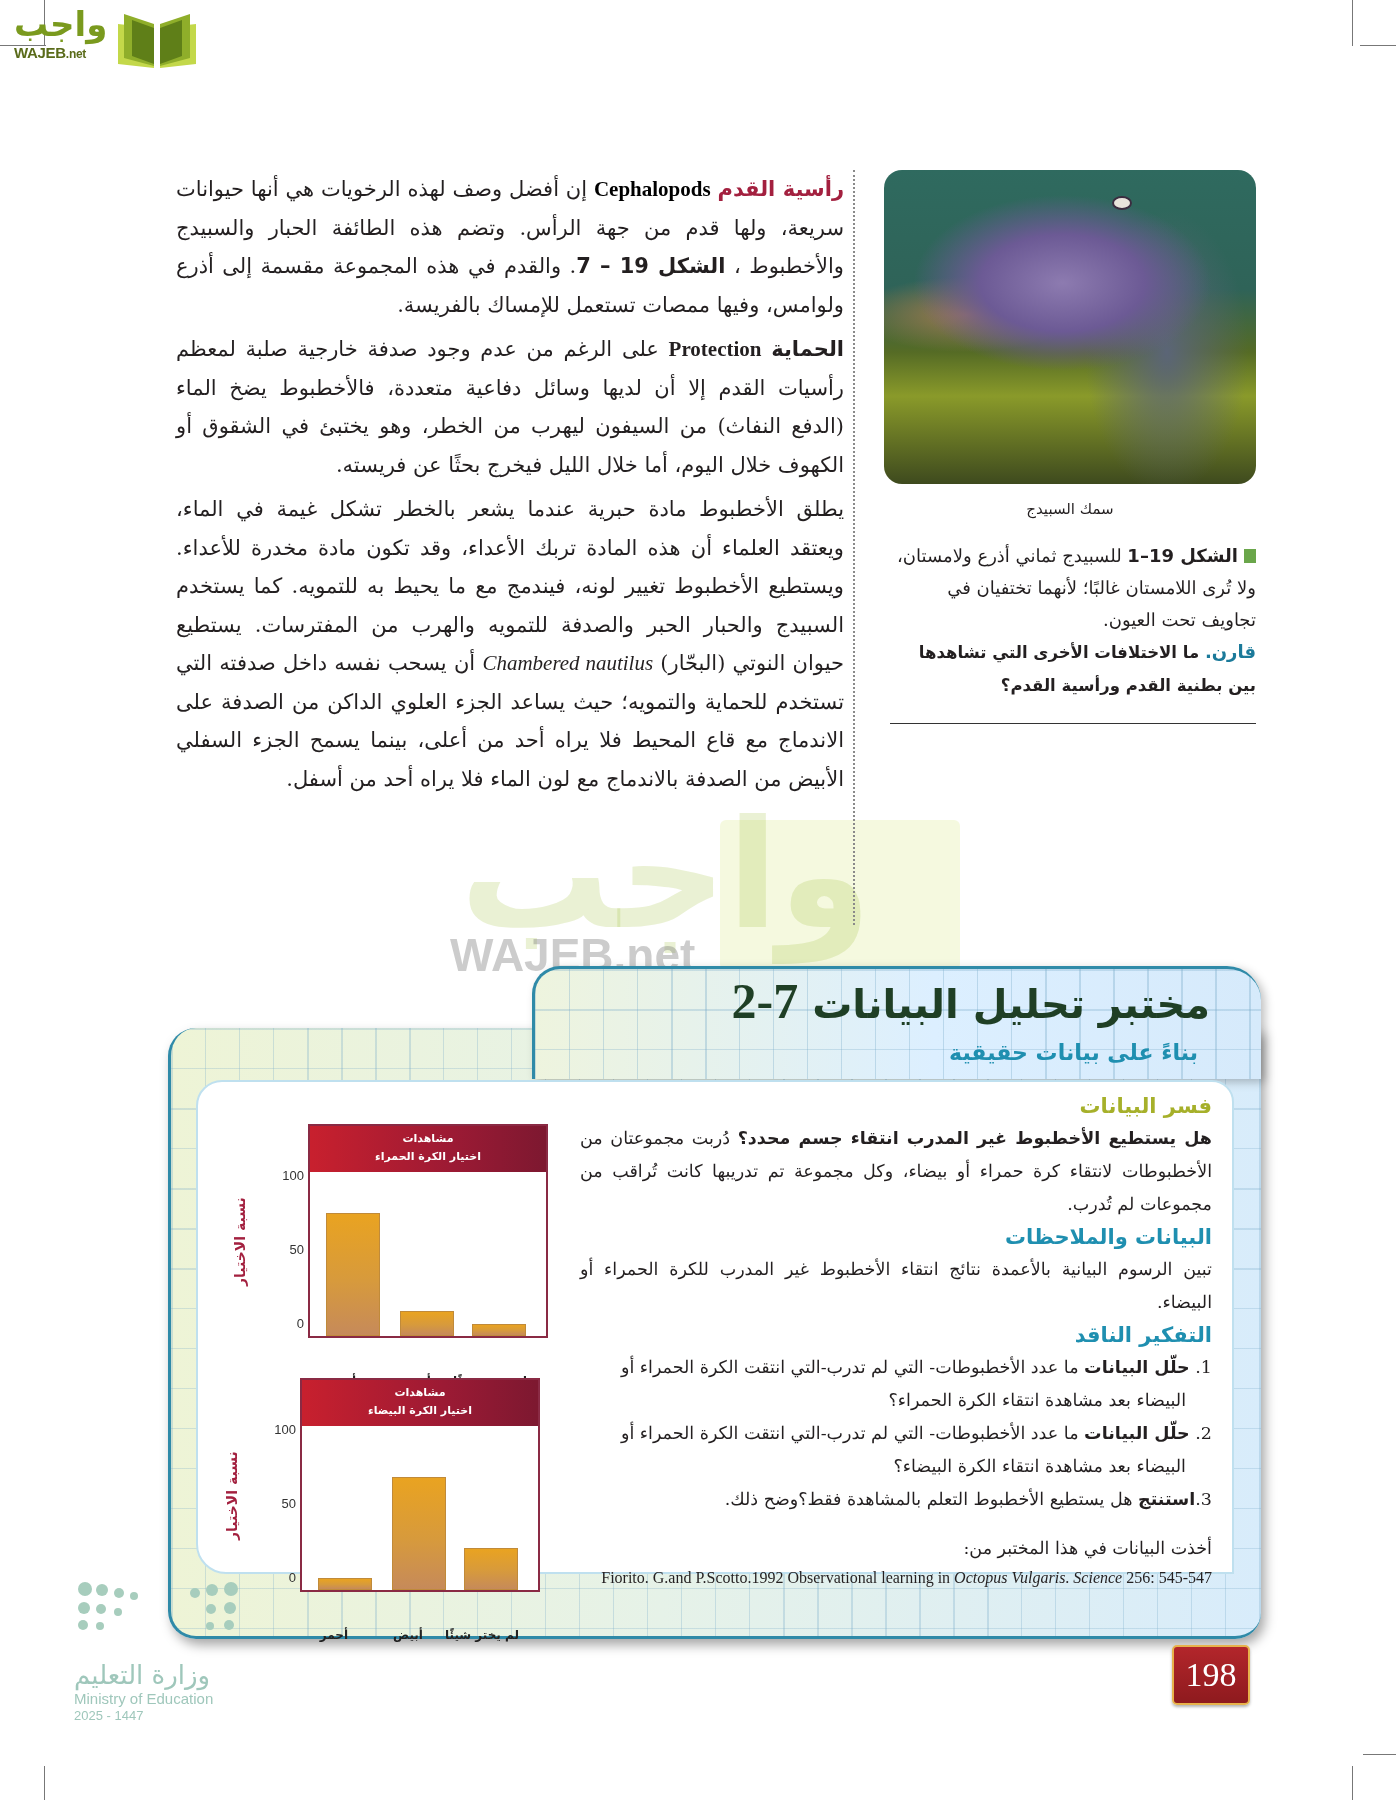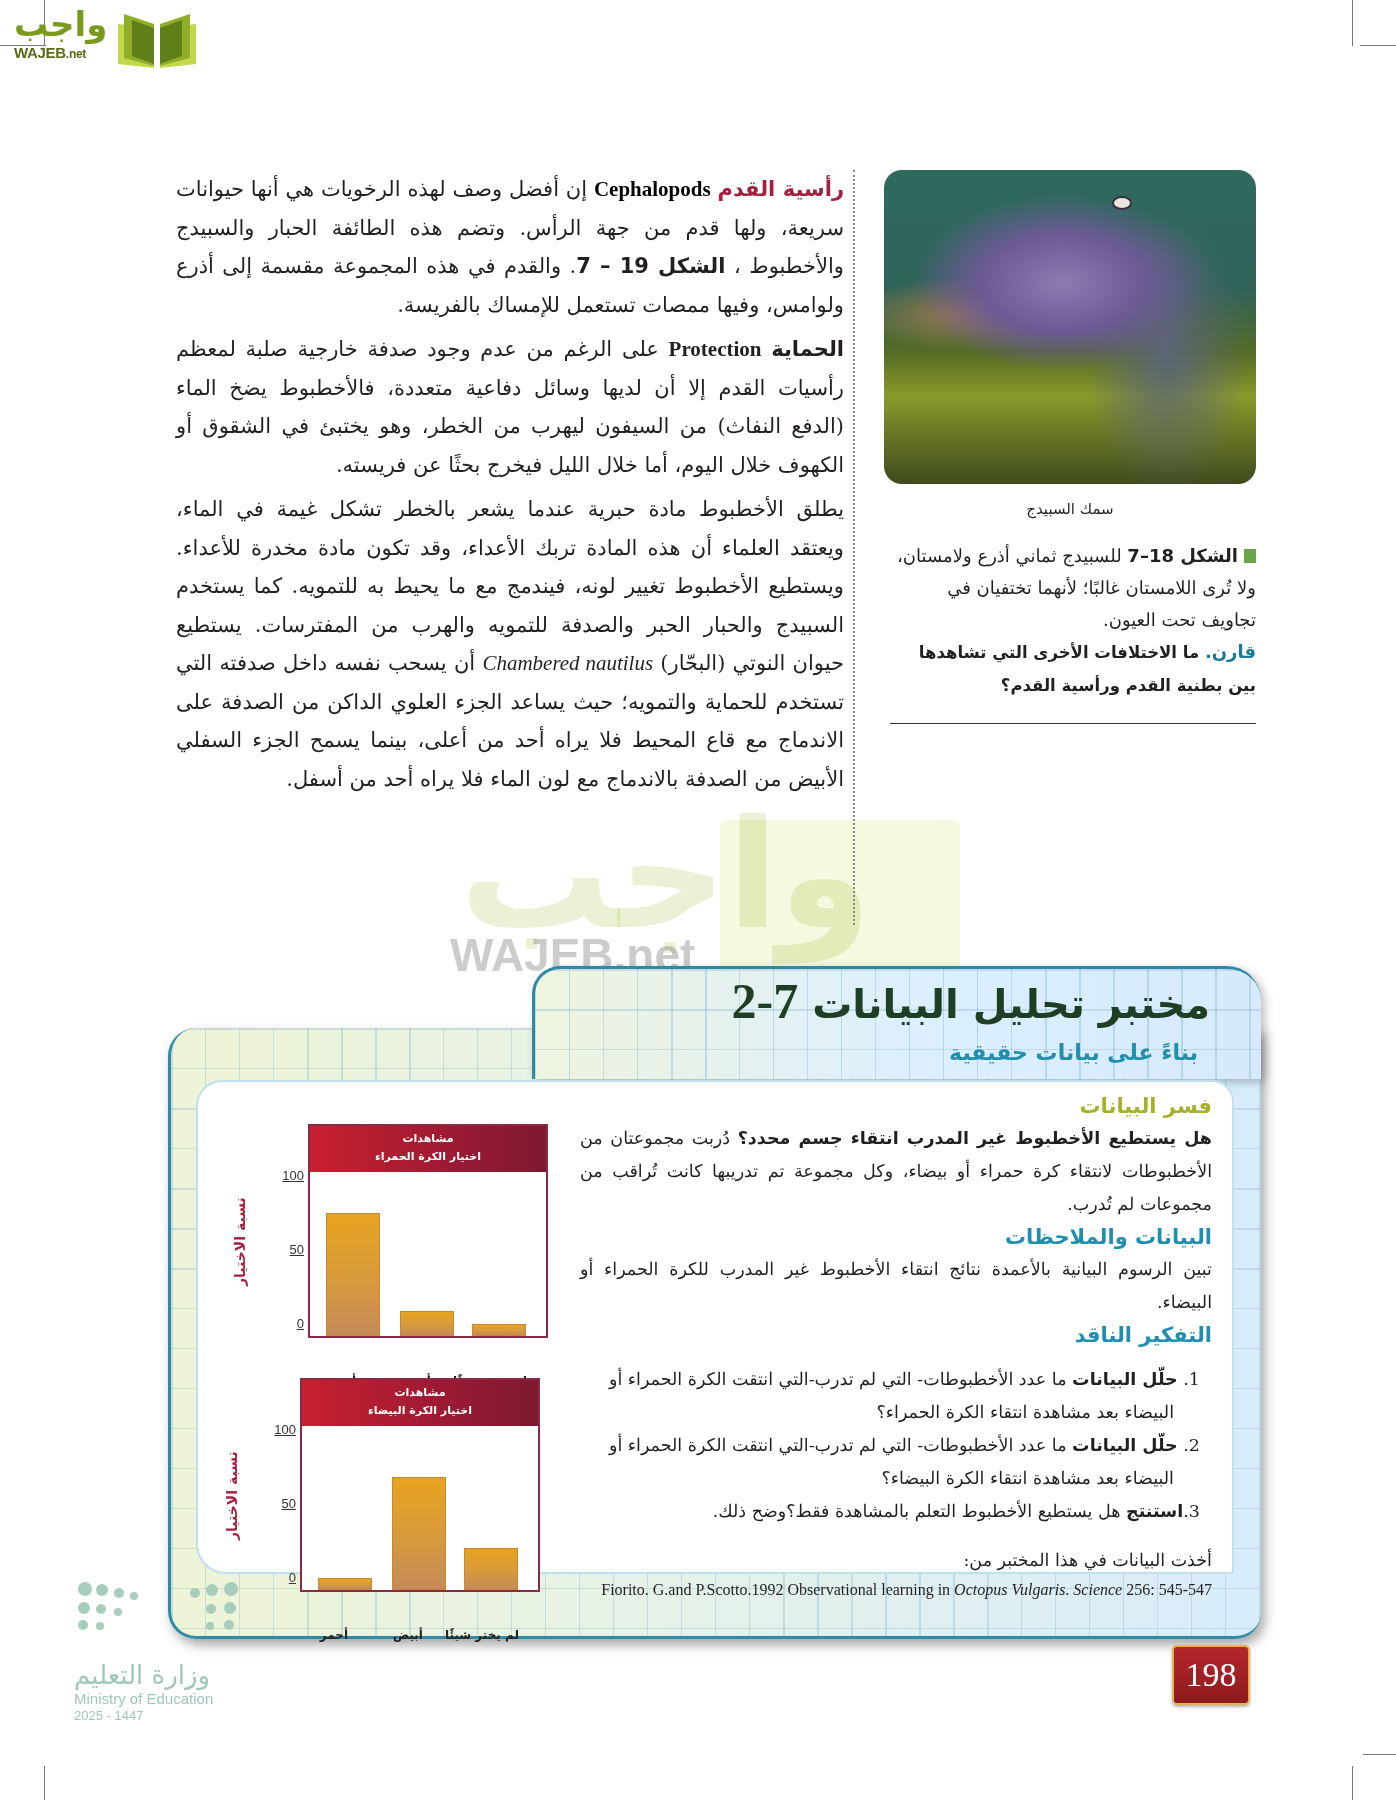--- a/index.html
+++ b/index.html
@@ -105,21 +105,21 @@
   .lab-text {
     position: absolute; left: 580px; top: 1090px; width: 632px;
     direction: rtl; text-align: justify; text-align-last: right;
     font-family: "DejaVu Serif", serif; font-size: 17.5px; line-height: 33px;
   }
   .lab-text h3 { margin: 0; font-family: "DejaVu Sans", sans-serif; font-size: 21px; line-height: 32px; }
   .h-olive { color: #a6b02a; }
   .h-blue { color: #1f8fb0; }
   .lab-text p { margin: 0; }
   .lab-text .bold { font-weight: bold; font-family: "DejaVu Sans", sans-serif; }
-  .lab-text ol { list-style: none; margin: 12px; padding: 0; }
+  .lab-text ol { list-style: none; margin: 0; padding: 0; }
   .lab-text li { padding-right: 0; }
   .lab-text li .cont { display: block; padding-right: 26px; }
   .source-label { margin-top: 16px !important; }
   .citation {
     direction: ltr; text-align: right; font-family: "Liberation Serif", serif; font-size: 16px; line-height: 26px;
   }
   .citation i { font-style: italic; }
 
   
   .chart { position: absolute; width: 300px; height: 230px; }
@@ -130,21 +130,21 @@
   }
   .chart .plot {
     position: absolute; left: 72px; top: 12px; width: 236px; height: 210px;
     border: 2px solid #8a2a44; background: #fff;
   }
   .chart .title-band {
     position: absolute; left: 0; top: 0; width: 100%; height: 46px;
     background: linear-gradient(90deg, #c8202e 0%, #9c1a34 60%, #7d1830 100%);
     color: #fff; text-align: center; direction: rtl; font-size: 11px; font-weight: bold; line-height: 18px; padding-top: 4px; box-sizing: border-box;
   }
-  .chart .tick { position: absolute; left: 34px; width: 34px; text-align: right; font-family: "Liberation Sans", sans-serif; font-size: 13px; color: #333; text-decoration: underline; }
+  .chart .tick { position: absolute; left: 34px; width: 34px; text-align: right; font-family: "Liberation Sans", sans-serif; font-size: 13px; color: #333; }
   .chart .bar {
     position: absolute; bottom: 0; width: 54px;
     background: linear-gradient(to bottom, #e9a321 0%, #d79a3c 55%, #c68a5a 100%);
     border: 1px solid #c08a3a; box-sizing: border-box;
   }
   .chart .xlabel { position: absolute; top: 226px; width: 80px; text-align: center; direction: rtl; font-size: 12px; font-weight: bold; color: #222; margin-top: 36px; }
 
   
   .ministry { position: absolute; left: 74px; top: 1582px; width: 190px; }
   .ministry .dots { position: relative; width: 180px; height: 60px; }
@@ -204,21 +204,21 @@
   </p>
 </div>
 
 <div class="dotted-sep"></div>
 
 <div class="photo">
   <div class="eye"></div>
 </div>
 <div class="photo-label">سمك السبيدج</div>
 <div class="fig-caption">
-  <span class="sq"></span><span class="fig-num">الشكل 18–7</span><span> للسبيدج ثماني أذرع ولامستان، ولا تُرى اللامستان غالبًا؛ لأنهما تختفيان في تجاويف تحت العيون.</span>
+  <span class="sq"></span><span class="fig-num">الشكل 19–1</span><span> للسبيدج ثماني أذرع ولامستان، ولا تُرى اللامستان غالبًا؛ لأنهما تختفيان في تجاويف تحت العيون.</span>
   <br>
   <span class="compare-kw">قارن.</span><span class="question"> ما الاختلافات الأخرى التي تشاهدها بين بطنية القدم ورأسية القدم؟</span>
 </div>
 <div class="caption-rule"></div>
 
 <div class="lab-outer">
   <div class="lab-body"></div>
   <div class="lab-tab"></div>
   <div class="lab-inner"></div>
   <div class="lab-title">

